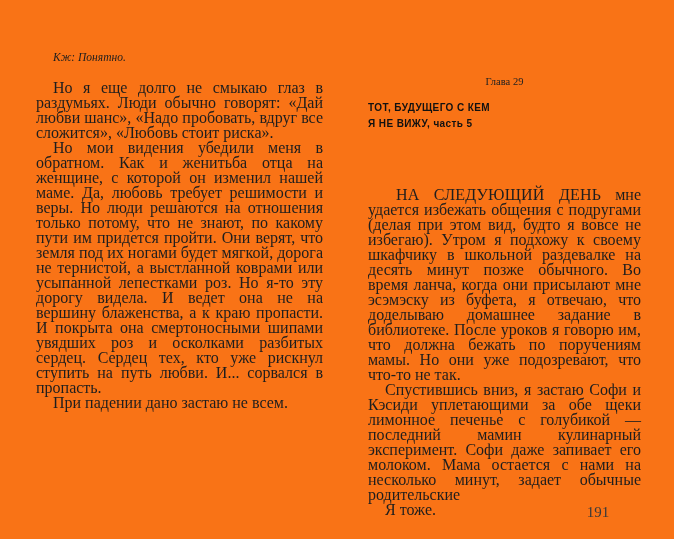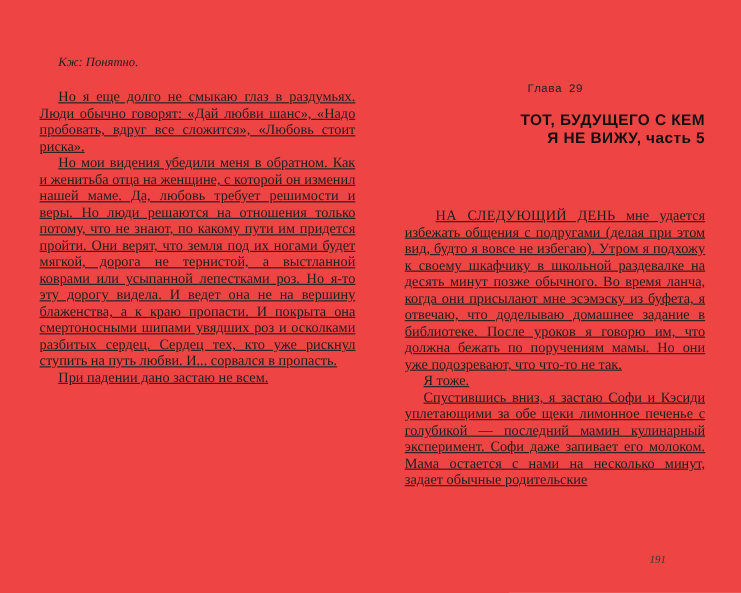--- a/index.html
+++ b/index.html
@@ -4,98 +4,96 @@
 <style>
   html, body {
     margin: 0;
     padding: 0;
     background: #ffffff;
   }
   .spread {
     position: relative;
     width: 674px;
     height: 539px;
-    background: #ef4444;
+    background: #f97316;
     font-family: "Liberation Serif", serif;
     color: #1e1e1e;
     overflow: hidden;
   }
   .page-left {
     position: absolute;
     left: 36px;
     top: 50px;
     width: 287px;
   }
   .page-right {
     position: absolute;
     left: 368px;
     top: 76px;
     width: 273px;
   }
   p { margin: 0; }
   .body-text {
-    font-size: 13px;
+    font-size: 16px;
     line-height: 15px;
     text-align: justify;
     hyphens: auto;
-    text-decoration: underline;
   }
   .indent { text-indent: 17px; }
   .msg-line {
     font-size: 11.5px;
     line-height: 15px;
     font-style: italic;
     text-indent: 17px;
   }
   .blank-line { height: 15px; }
   .chapter-label {
-    font-family: Liberation Mono, monospace;
+    font-family: Liberation Serif, serif;
     font-size: 10.5px;
     text-align: center;
     margin-bottom: 13px;
     color: #222;
   }
   .chapter-title {
     font-family: "Liberation Sans", sans-serif;
     font-weight: bold;
-    font-size: 14px;
+    font-size: 10px;
     line-height: 16px;
     letter-spacing: 0.4px;
-    text-align: right;
+    text-align: left;
     margin: 0 0 55px 0;
     color: #111;
   }
   .opening-lead { letter-spacing: 0.2px; margin-left: 28px; }
   .page-number {
     position: absolute;
     left: 563px;
     top: 504px;
     width: 70px;
     text-align: center;
-    font-size: 10px;
-    font-style: italic;
+    font-size: 15px;
     color: #3a3a3a;
   }
 </style>
 </head>
 <body>
 
 <div class="spread">
 
   <div class="page-left">
     <p class="msg-line">Кж: Понятно.</p>
     <div class="blank-line"></div>
     <p class="body-text indent">Но я еще долго не смыкаю глаз в раздумьях. Люди обычно говорят: «Дай любви шанс», «Надо пробовать, вдруг все сложится», «Любовь стоит риска».</p>
     <p class="body-text indent">Но мои видения убедили меня в обратном. Как и женитьба отца на женщине, с которой он изменил нашей маме. Да, любовь требует решимости и веры. Но люди решаются на отношения только потому, что не знают, по какому пути им придется пройти. Они верят, что земля под их ногами будет мягкой, дорога не тернистой, а выстланной коврами или усыпанной лепестками роз. Но я-то эту дорогу видела. И ведет она не на вершину блаженства, а к краю пропасти. И покрыта она смертоносными шипами увядших роз и осколками разбитых сердец. Сердец тех, кто уже рискнул ступить на путь любви. И... сорвался в пропасть.</p>
     <p class="body-text indent">При падении дано застаю не всем.</p>
   </div>
 
   <div class="page-right">
     <p class="chapter-label">Глава 29</p>
     <h1 class="chapter-title"><span>ТОТ, БУДУЩЕГО С КЕМ</span><br><span>Я НЕ ВИЖУ, часть 5</span></h1>
     <p class="body-text"><span class="opening-lead">НА СЛЕДУЮЩИЙ ДЕНЬ</span><span> мне удается избежать общения с подругами (делая при этом вид, будто я вовсе не избегаю). Утром я подхожу к своему шкафчику в школьной раздевалке на десять минут позже обычного. Во время ланча, когда они присылают мне эсэмэску из буфета, я отвечаю, что доделываю домашнее задание в библиотеке. После уроков я говорю им, что должна бежать по поручениям мамы. Но они уже подозревают, что что-то не так.</span></p>
+    <p class="body-text indent">Спустившись вниз, я застаю Софи и Кэсиди уплетающими за обе щеки лимонное печенье с голубикой — последний мамин кулинарный эксперимент. Софи даже запивает его молоком. Мама остается с нами на несколько минут, задает обычные родительские</p>
     <p class="body-text indent">Я тоже.</p>
-    <p class="body-text indent">Спустившись вниз, я застаю Софи и Кэсиди уплетающими за обе щеки лимонное печенье с голубикой — последний мамин кулинарный эксперимент. Софи даже запивает его молоком. Мама остается с нами на несколько минут, задает обычные родительские</p>
   </div>
 
   <div class="page-number">191</div>
 
 </div>
 
 </body></html>

